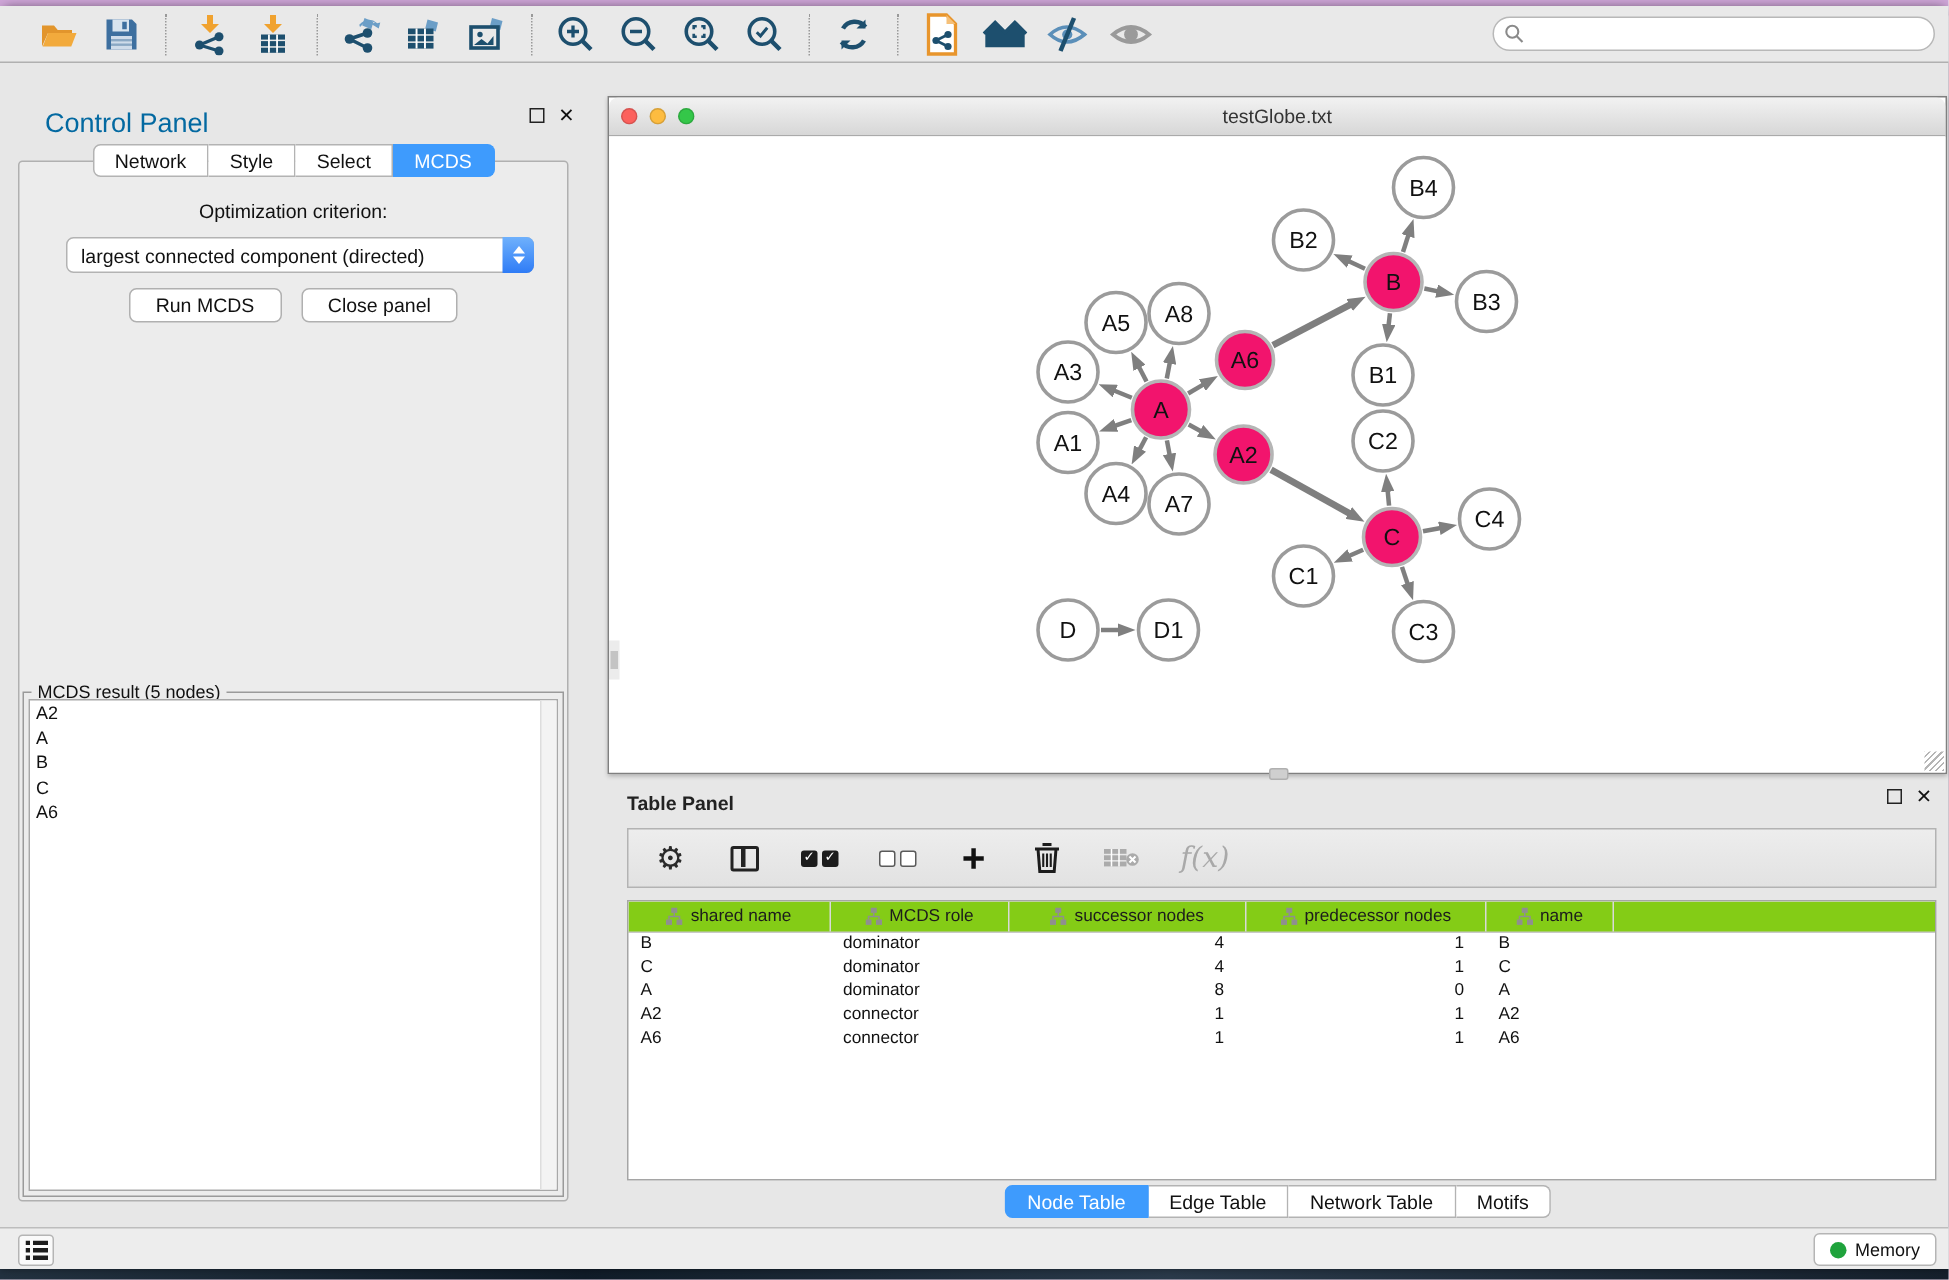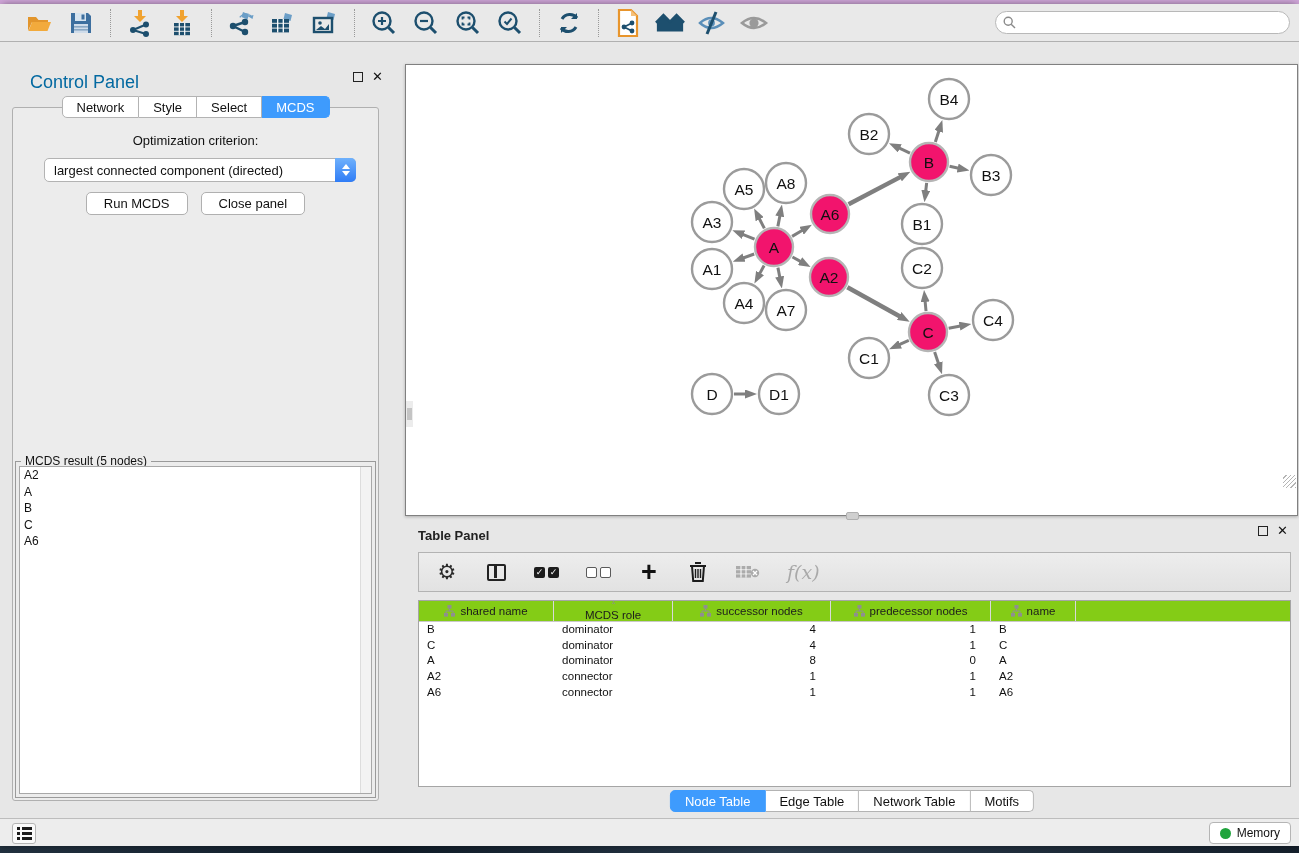--- a/index.html
+++ b/index.html
@@ -340,20 +340,28 @@
               <div class="result-item">A</div>
               <div class="result-item">B</div>
               <div class="result-item">C</div>
               <div class="result-item">A6</div>
             </div>
         </div>
       </div>
     </div>
 
     <div class="net-window">
+      <div class="net-titlebar">
+        <div class="lights" style="left:8px;">
+          <span class="light red"></span>
+          <span class="light yellow"></span>
+          <span class="light green"></span>
+        </div>
+        <span class="title">testGlobe.txt</span>
+      </div>
       <div class="net-canvas">
         <svg id="network-svg" width="891" height="424" viewBox="0 0 891 424">
           <defs>
             <marker id="arrow" viewBox="0 0 12 9" markerWidth="12" markerHeight="9" refX="1" refY="4.5" orient="auto" markerUnits="userSpaceOnUse">
               <path d="M0,0 L12,4.5 L0,9 Z" fill="#7f7f7f"></path>
             </marker>
           </defs>
           <g id="edge-layer">
               <line x1="358.3521187036509" y1="163.3474294937251" x2="353.1609563228343" y2="153.3111822241463" stroke="#7F7F7F" stroke-width="3" marker-end="url(#arrow)"></line>
               <line x1="371.8700592360539" y1="161.35968407437923" x2="373.9184783433439" y2="150.4347821688326" stroke="#7F7F7F" stroke-width="3" marker-end="url(#arrow)"></line>
@@ -530,21 +538,21 @@
         <div class="t-head" id="t-head">
             <div class="t-hcell" style="width: 135px;">
               <svg width="11" height="12" viewBox="0 0 11 12">
                 <rect x="3.5" y="0" width="4" height="3.6" fill="#8f8f8f"></rect>
                 <path d="M5.5 3.6 V6 M2 8 V6 H9 V8" fill="none" stroke="#8f8f8f" stroke-width="1"></path>
                 <rect x="0" y="8" width="4" height="3.6" fill="#8f8f8f"></rect>
                 <rect x="7" y="8" width="4" height="3.6" fill="#8f8f8f"></rect>
               </svg>
               <span>shared name</span>
             </div>
-            <div class="t-hcell" style="width: 119px; flex-direction: column;">
+            <div class="t-hcell" style="width: 119px;">
               <svg width="11" height="12" viewBox="0 0 11 12">
                 <rect x="3.5" y="0" width="4" height="3.6" fill="#8f8f8f"></rect>
                 <path d="M5.5 3.6 V6 M2 8 V6 H9 V8" fill="none" stroke="#8f8f8f" stroke-width="1"></path>
                 <rect x="0" y="8" width="4" height="3.6" fill="#8f8f8f"></rect>
                 <rect x="7" y="8" width="4" height="3.6" fill="#8f8f8f"></rect>
               </svg>
               <span>MCDS role</span>
             </div>
             <div class="t-hcell" style="width: 158px;">
               <svg width="11" height="12" viewBox="0 0 11 12">

